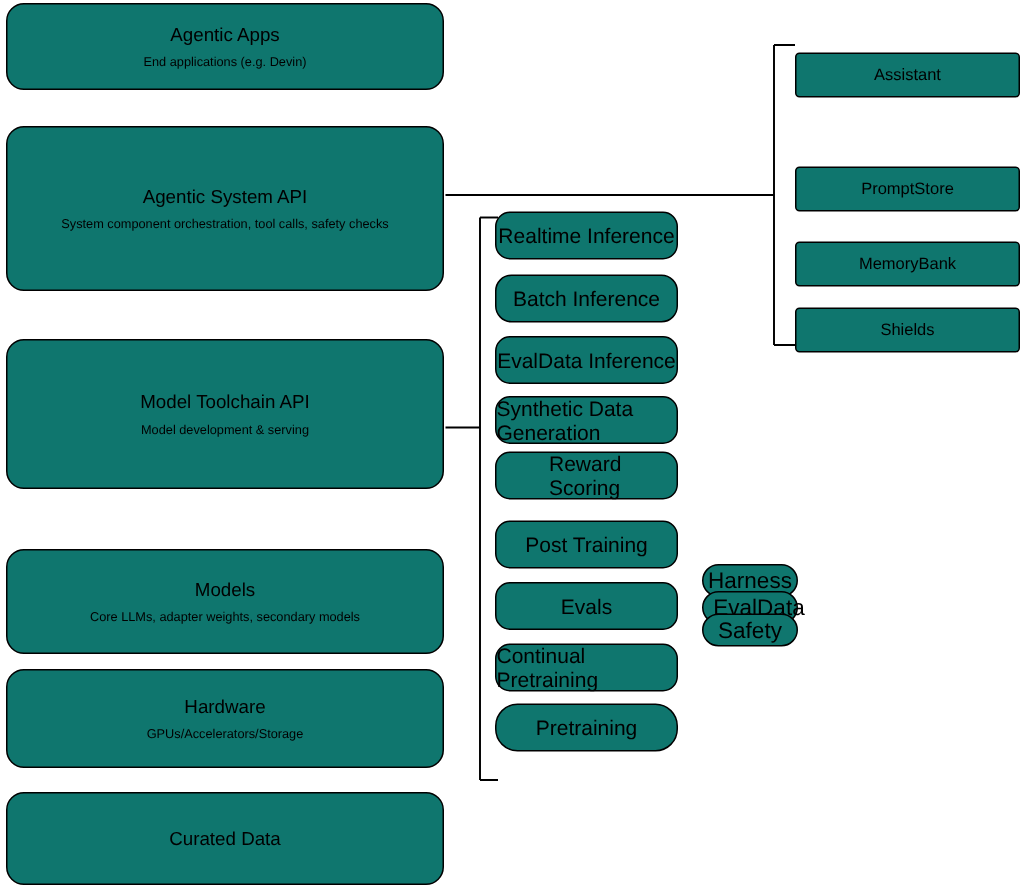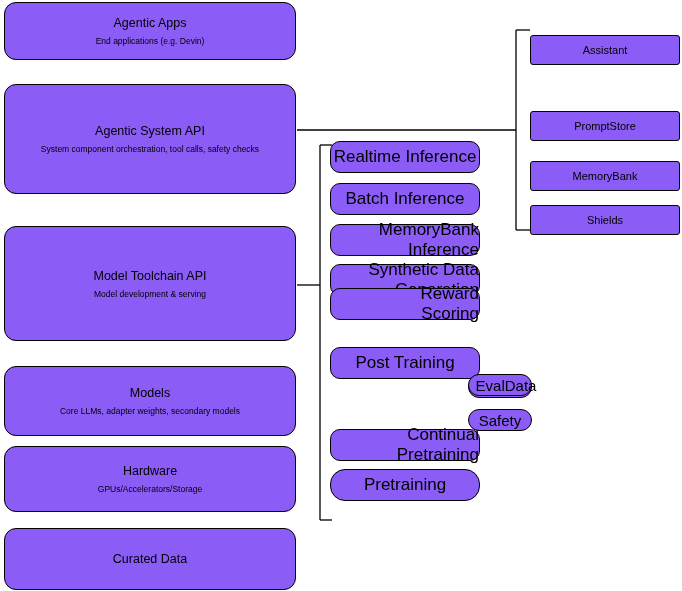--- a/index.html
+++ b/index.html
@@ -23,47 +23,47 @@
     left: 0;
     top: 0;
     width: 682px;
     height: 591px;
     pointer-events: none;
   }
   .node {
     position: absolute;
     box-sizing: border-box;
     border: 1.4px solid #000000;
-    background: #8b5cf6;
+    background: #0f766e;
     display: flex;
     flex-direction: column;
     align-items: center;
     justify-content: center;
-    text-align: right;
+    text-align: left;
   }
   .layer {
     border-radius: 12px;
     left: 4px;
     width: 292px;
   }
   .layer .title {
     font-size: 12.5px;
     line-height: 16px;
   }
   .layer .subtitle {
     font-size: 8.5px;
     line-height: 12px;
     margin-top: 4px;
   }
   .pill {
     border-radius: 10px;
     left: 330px;
-    width: 150px;
+    width: 122px;
     height: 32px;
-    font-size: 17px;
+    font-size: 14px;
   }
   .right-box {
     border-radius: 3px;
     left: 530px;
     width: 150px;
     height: 30px;
     font-size: 11px;
   }
   .mini {
     border-radius: 11px;
@@ -92,65 +92,68 @@
   </svg>
 
   <div class="node layer" style="top:2px;height:58px;">
     <div class="title">Agentic Apps</div>
     <div class="subtitle">End applications (e.g. Devin)</div>
   </div>
   <div class="node layer" style="top:84px;height:110px;">
     <div class="title">Agentic System API</div>
     <div class="subtitle">System component orchestration, tool calls, safety checks</div>
   </div>
-  <div class="node layer" style="top:226px;height:115px;">
+  <div class="node layer" style="top:226px;height:100px;">
     <div class="title">Model Toolchain API</div>
     <div class="subtitle">Model development &amp; serving</div>
   </div>
   <div class="node layer" style="top:366px;height:70px;">
     <div class="title">Models</div>
     <div class="subtitle">Core LLMs, adapter weights, secondary models</div>
   </div>
   <div class="node layer" style="top:446px;height:66px;">
     <div class="title">Hardware</div>
     <div class="subtitle">GPUs/Accelerators/Storage</div>
   </div>
   <div class="node layer" style="top:528px;height:62px;">
     <div class="title">Curated Data</div>
   </div>
 
   <div class="node pill" style="top:141px;">
     <span>Realtime Inference</span>
   </div>
-  <div class="node pill" style="top:183px;">
+  <div class="node pill" style="top:183px;border-radius:11px;">
     <span>Batch Inference</span>
   </div>
   <div class="node pill" style="top:224px;">
-    <span>MemoryBank Inference</span>
+    <span>EvalData Inference</span>
   </div>
   <div class="node pill" style="top:264px;">
     <span>Synthetic Data Generation</span>
   </div>
-  <div class="node pill" style="top:288px;padding-left:35px;">
+  <div class="node pill" style="top:301px;padding-left:35px;">
     <span>Reward Scoring</span>
   </div>
   <div class="node pill" style="top:347px;">
     <span>Post Training</span>
+  </div>
+  <div class="node pill" style="top:388px;">
+    <span>Evals</span>
   </div>
   <div class="node pill" style="top:429px;">
     <span>Continual Pretraining</span>
   </div>
   <div class="node pill" style="top:469px;border-radius:15px;">
     <span>Pretraining</span>
   </div>
 
   <div class="node mini" style="top:376px;">
     <span>Harness</span>
   </div>
-  <div class="node mini" style="top:374px;padding-left:12px;">
+  <div class="node mini" style="top:394px;padding-left:12px;">
     <span>EvalData</span>
   </div>
   <div class="node mini" style="top:409px;">
     <span>Safety</span>
   </div>
 
   <div class="node right-box" style="top:35px;">
     <span>Assistant</span>
   </div>
   <div class="node right-box" style="top:111px;">

